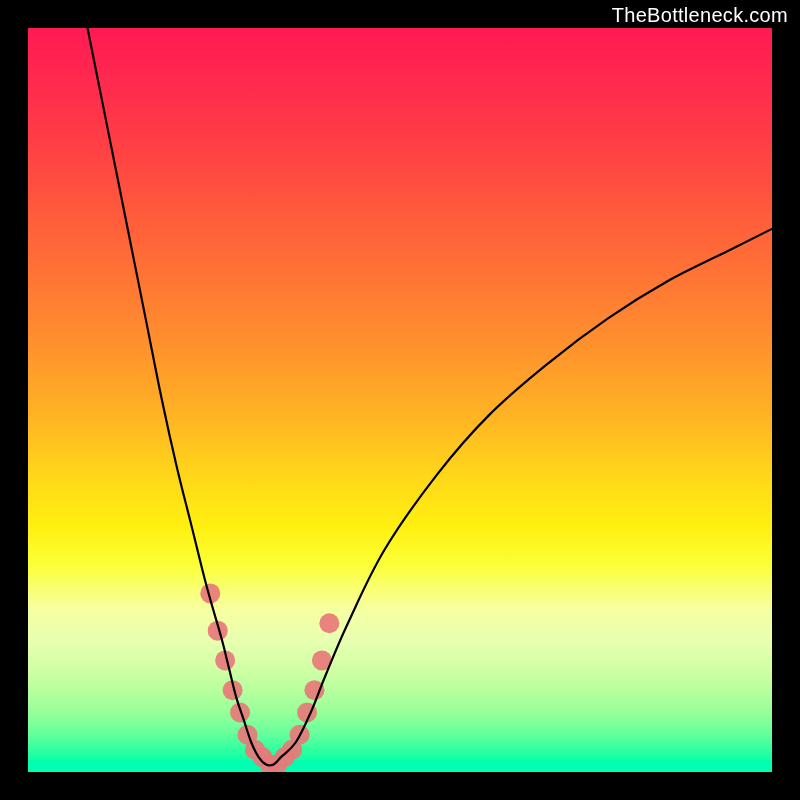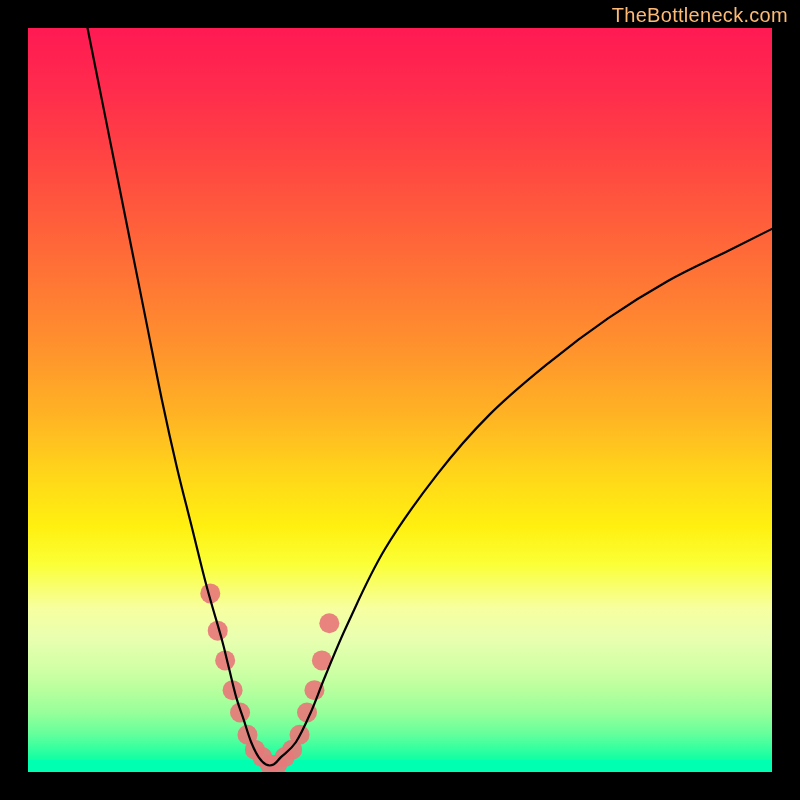--- a/index.html
+++ b/index.html
@@ -14,21 +14,21 @@
   .frame {
     position: relative;
     width: 800px;
     height: 800px;
     background: #000;
   }
   .watermark {
     position: absolute;
     top: 4px;
     right: 12px;
-    color: #fdba74;
+    color: #ffffff;
     font-size: 20px;
     font-weight: 500;
     letter-spacing: 0.3px;
   }
   .plot {
     position: absolute;
     left: 28px;
     top: 28px;
     width: 744px;
     height: 744px;

